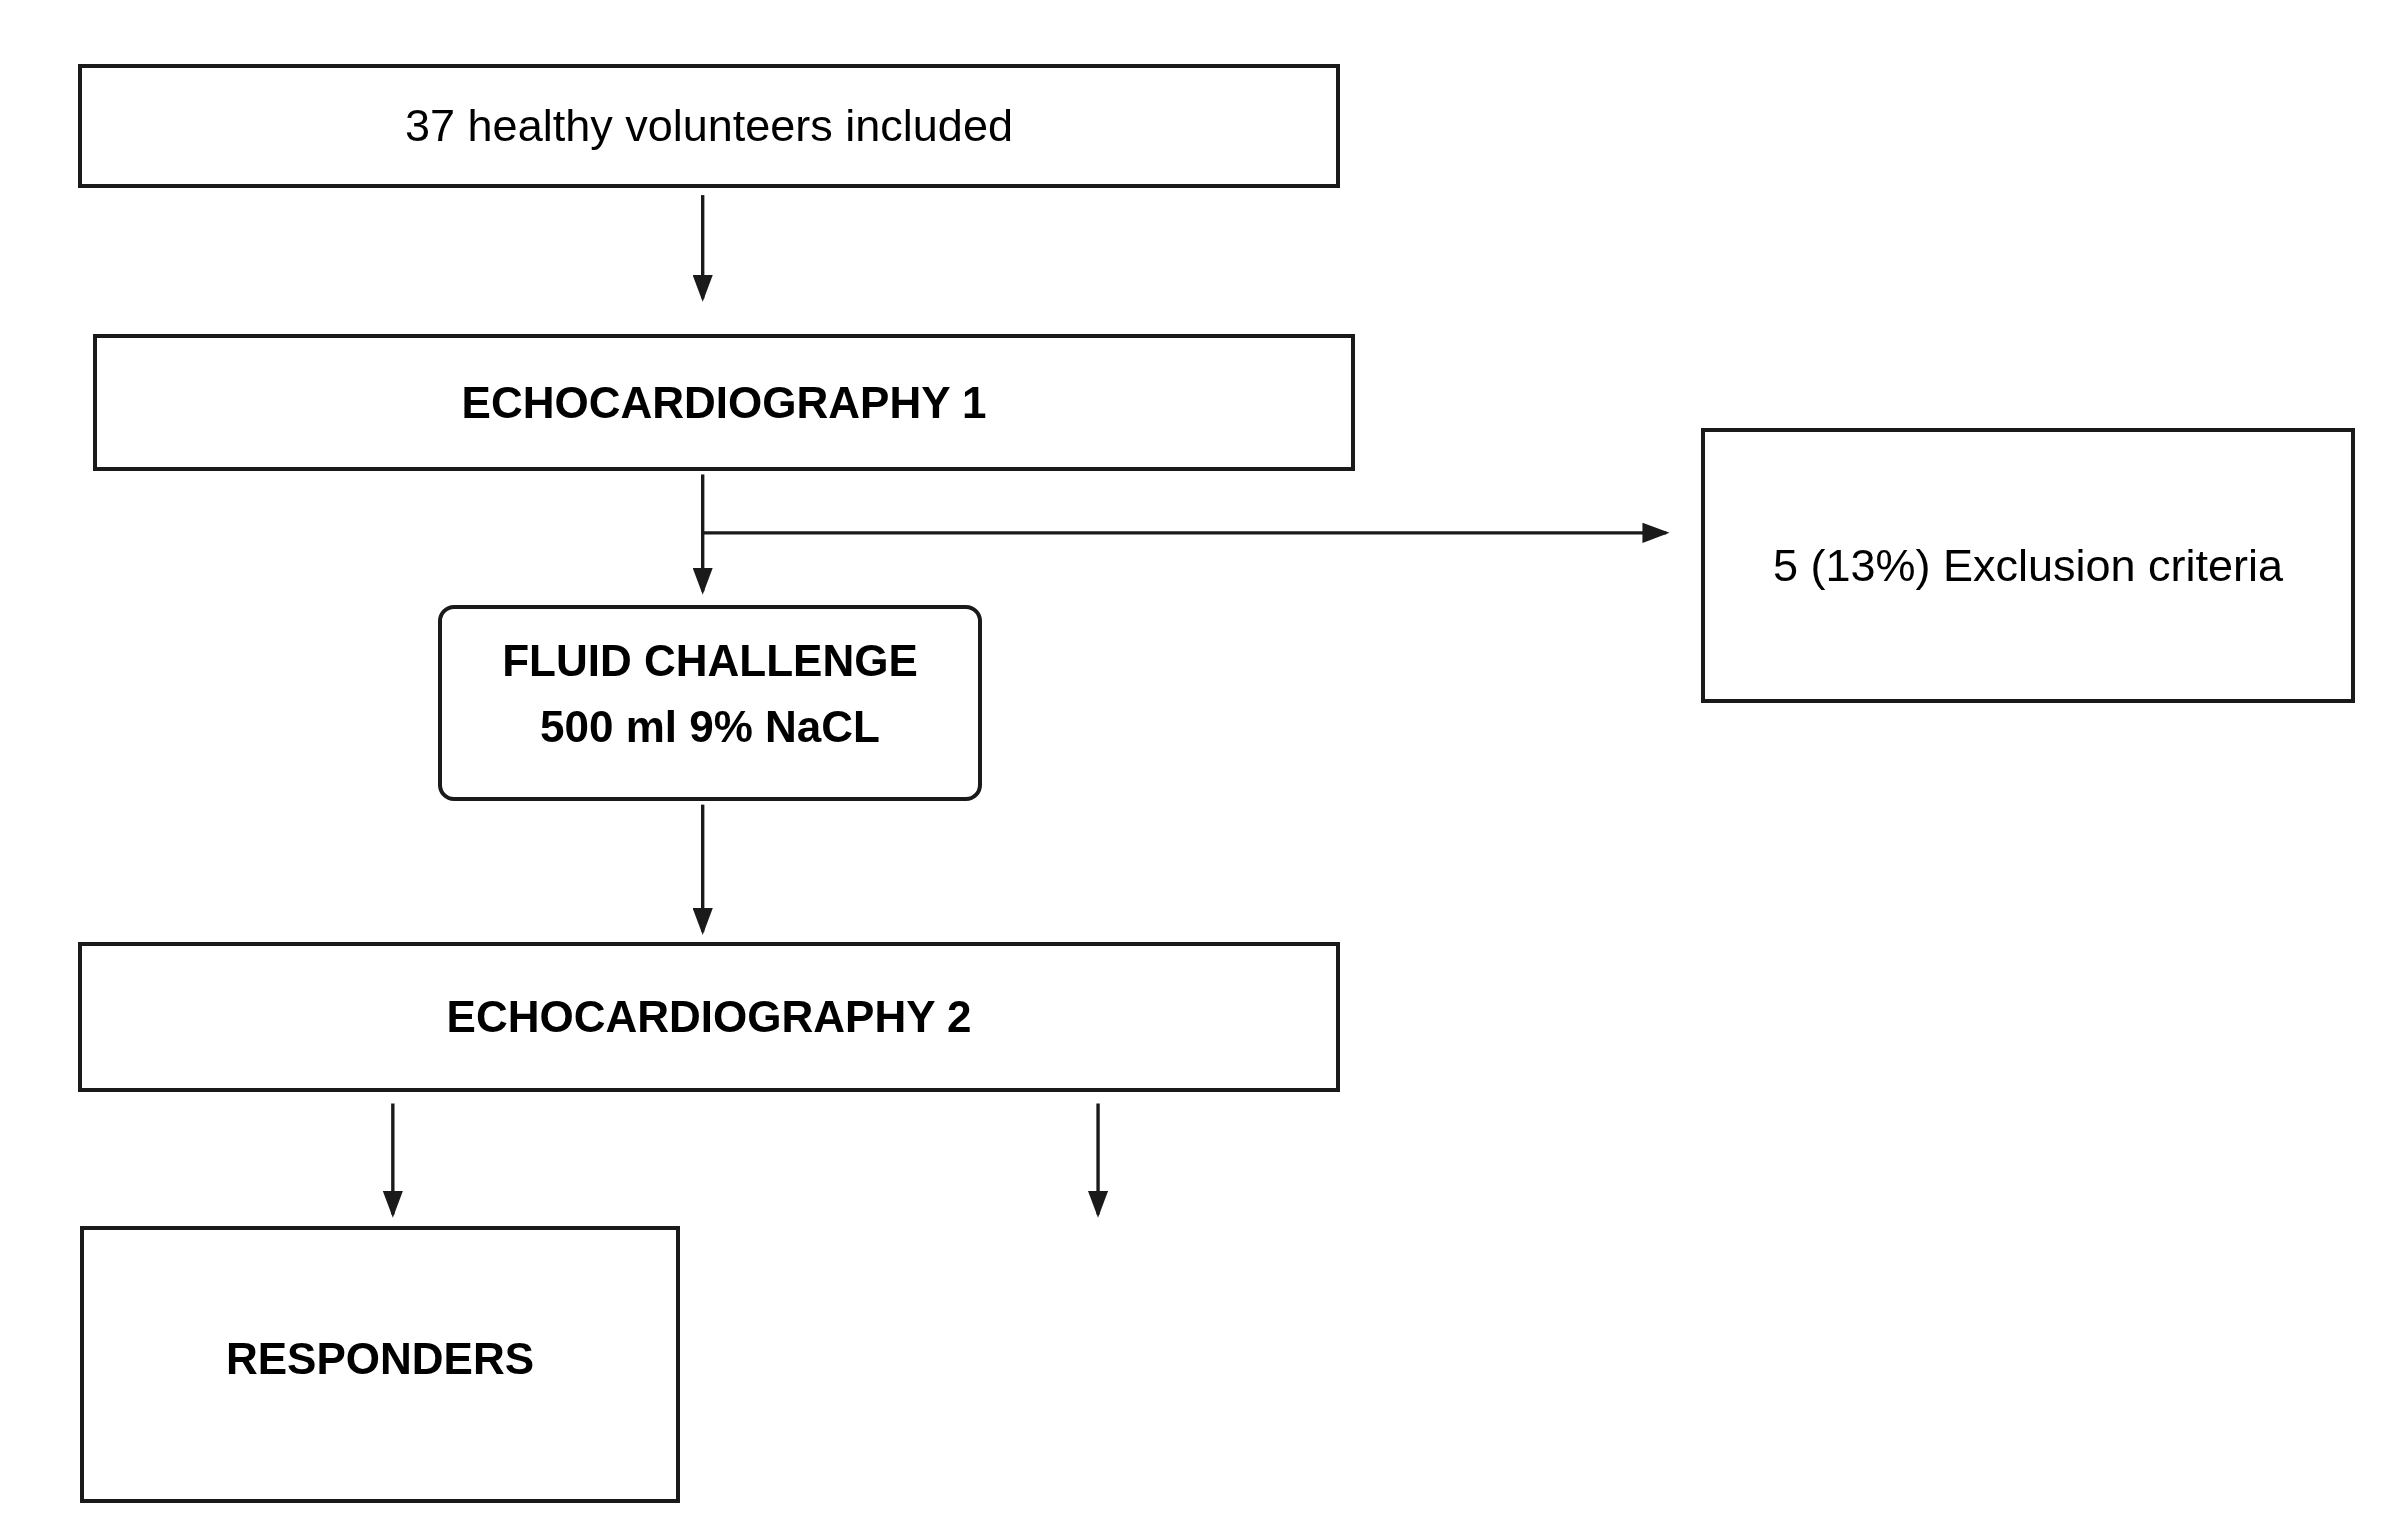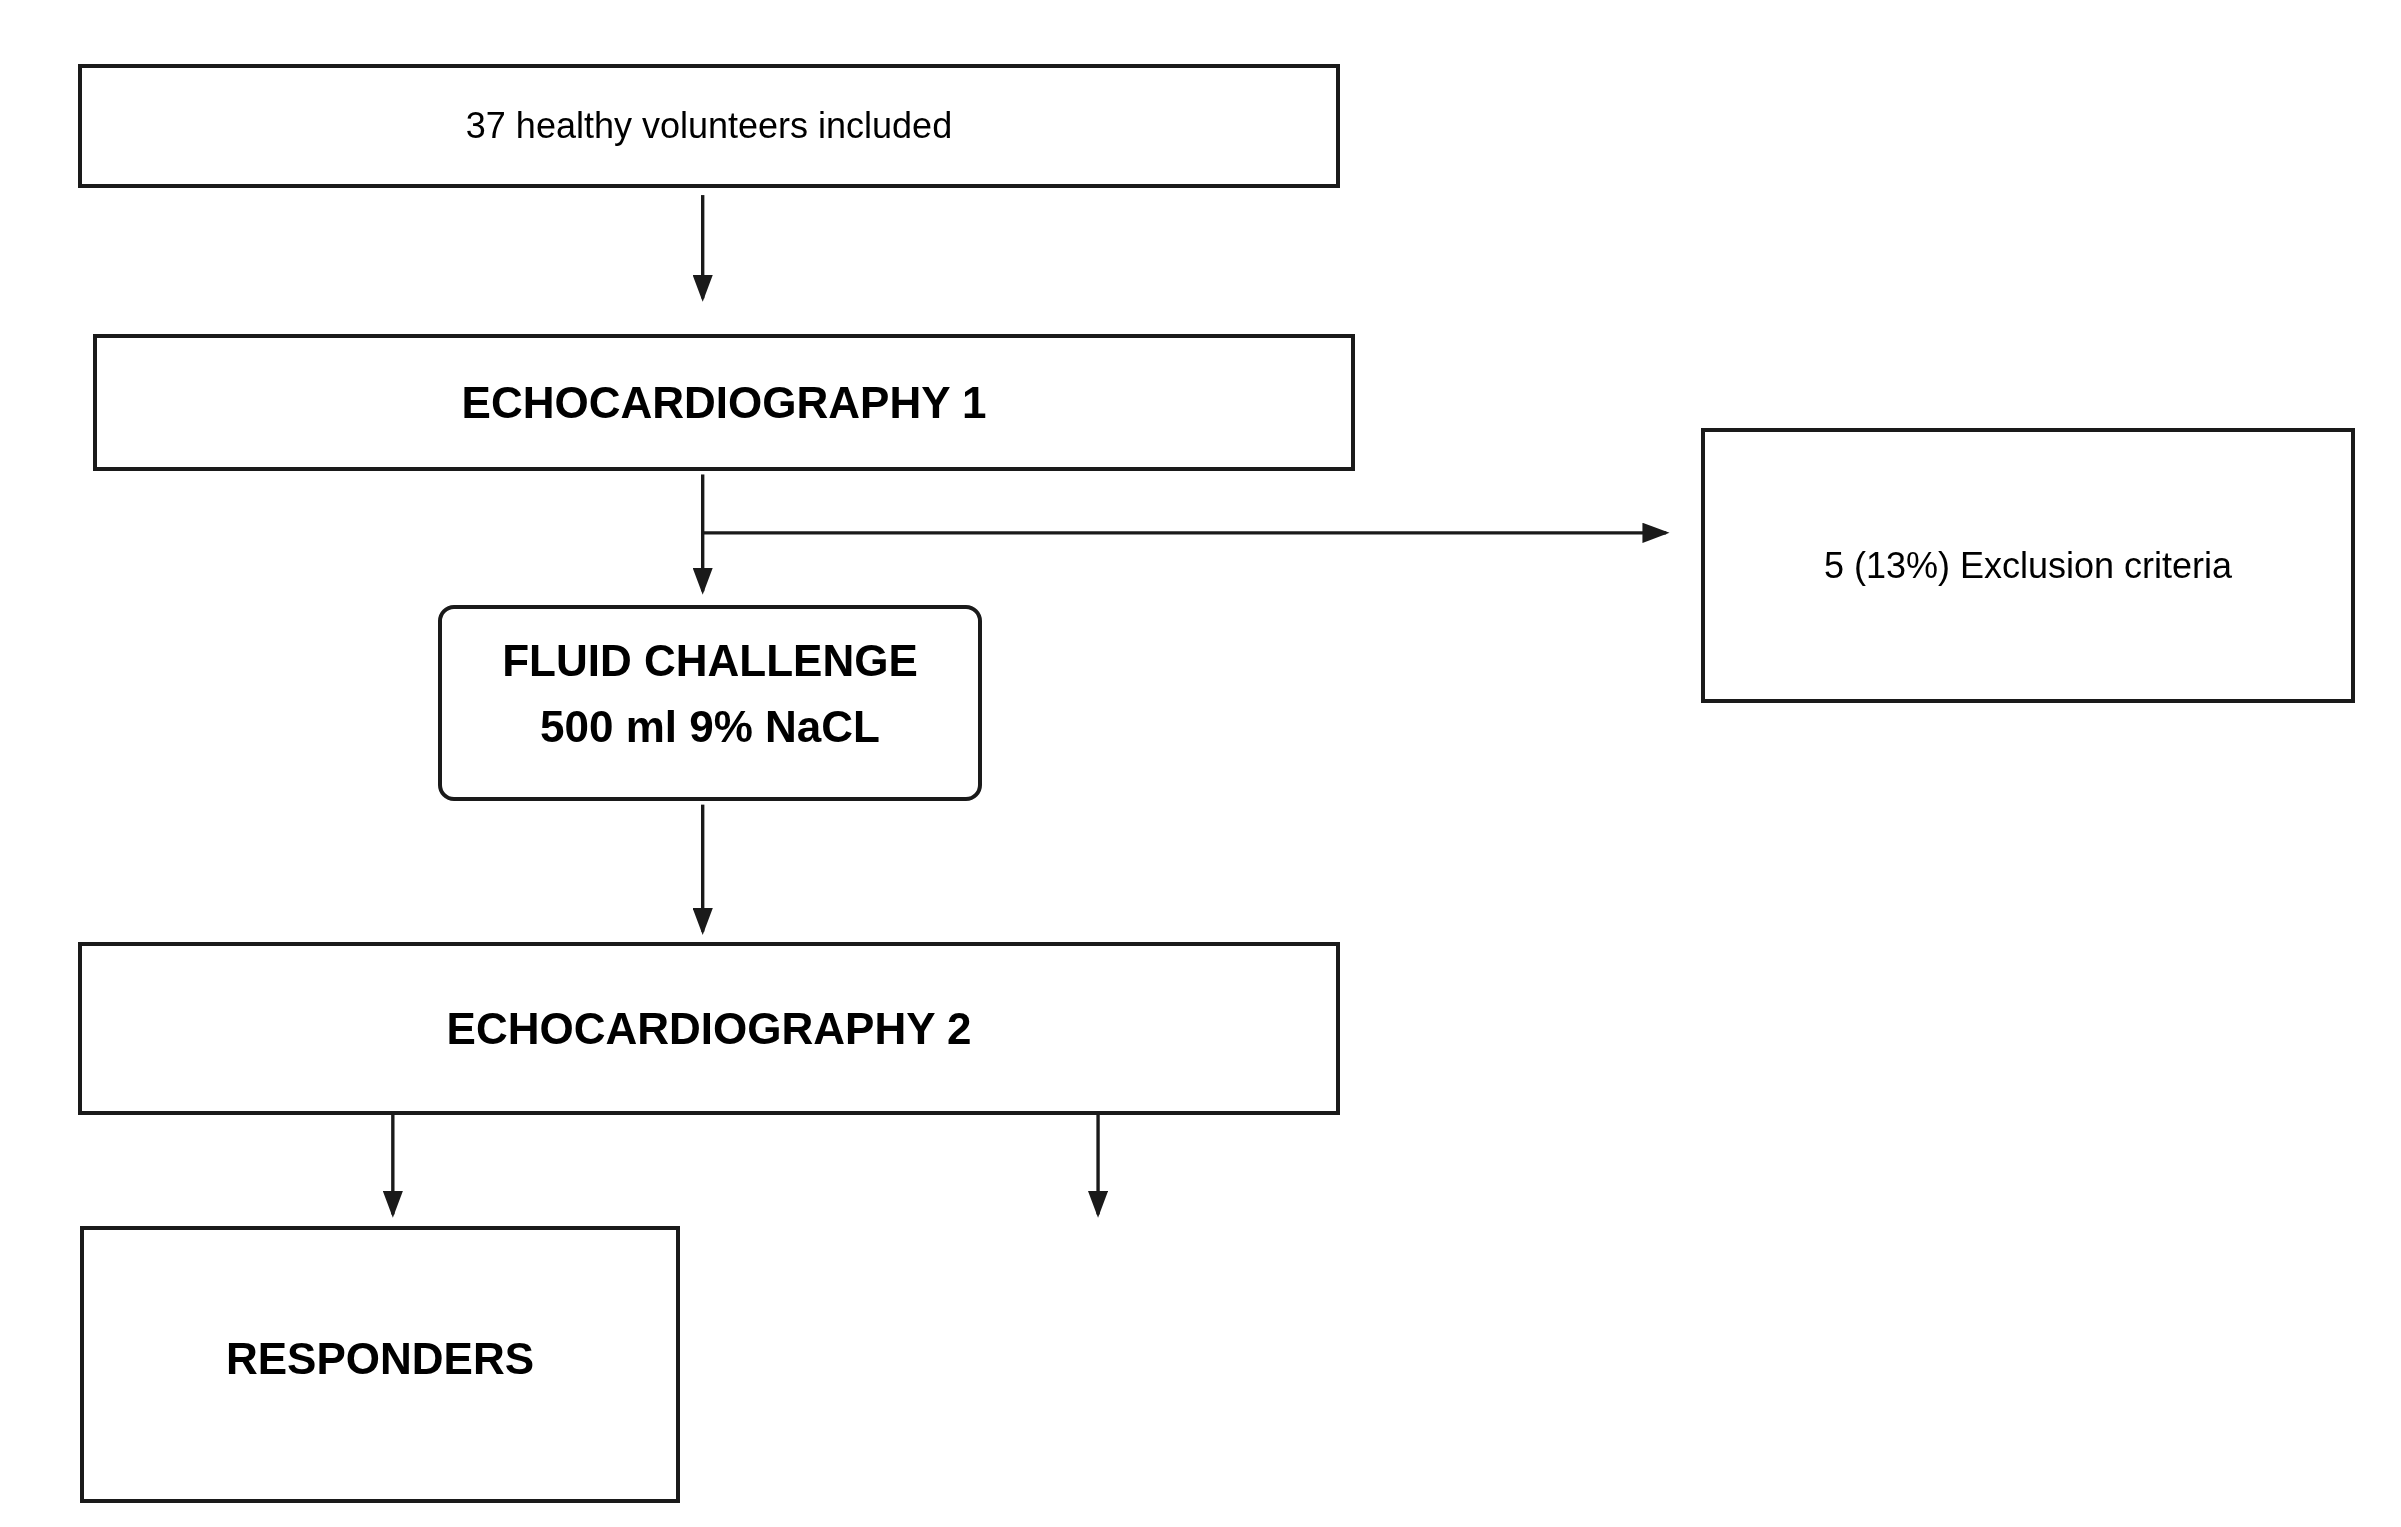--- a/index.html
+++ b/index.html
@@ -29,40 +29,40 @@
     border: 4.2px solid #1a1a1a;
     background: #ffffff;
     display: flex;
     flex-direction: column;
     align-items: center;
     justify-content: center;
     text-align: center;
     line-height: 1.5;
   }
   .box .label {
-    font-size: 36px;
+    font-size: 45px;
     font-weight: 400;
     white-space: nowrap;
   }
   .box .title {
     font-size: 44px;
     font-weight: 700;
     white-space: nowrap;
   }
   .box .subtitle {
     font-size: 44px;
     font-weight: 700;
     white-space: nowrap;
   }
   
   #node-included       { left: 78px;   top: 64px;   width: 1262px; height: 124px; }
   #node-echo1          { left: 78px;   top: 334px;  width: 1262px; height: 137px; margin-left: 15px; }
   #node-exclusion      { left: 1701px; top: 428px;  width: 654px;  height: 275px; }
   #node-fluid          { left: 438px;  top: 605px;  width: 544px;  height: 196px; padding-bottom: 18.6px; border-radius: 16px; }
-  #node-echo2          { left: 78px;   top: 942px; width: 1262px; height: 173px; }
+  #node-echo2          { left: 78px;   top: 942px; width: 1262px; height: 150px; }
   #node-responders     { left: 80px;   top: 1226px; width: 600px;  height: 277px; padding-bottom: 10.2px; }
   #node-nonresponders  { left: 767px;  top: 1226px; width: 579px;  height: 229px; padding-bottom: 10.2px; }
 </style>
 </head>
 <body>
 
 <div id="canvas">
 
   <svg id="connectors" viewBox="0 0 2836 1804" xmlns="http://www.w3.org/2000/svg">
     <defs>

